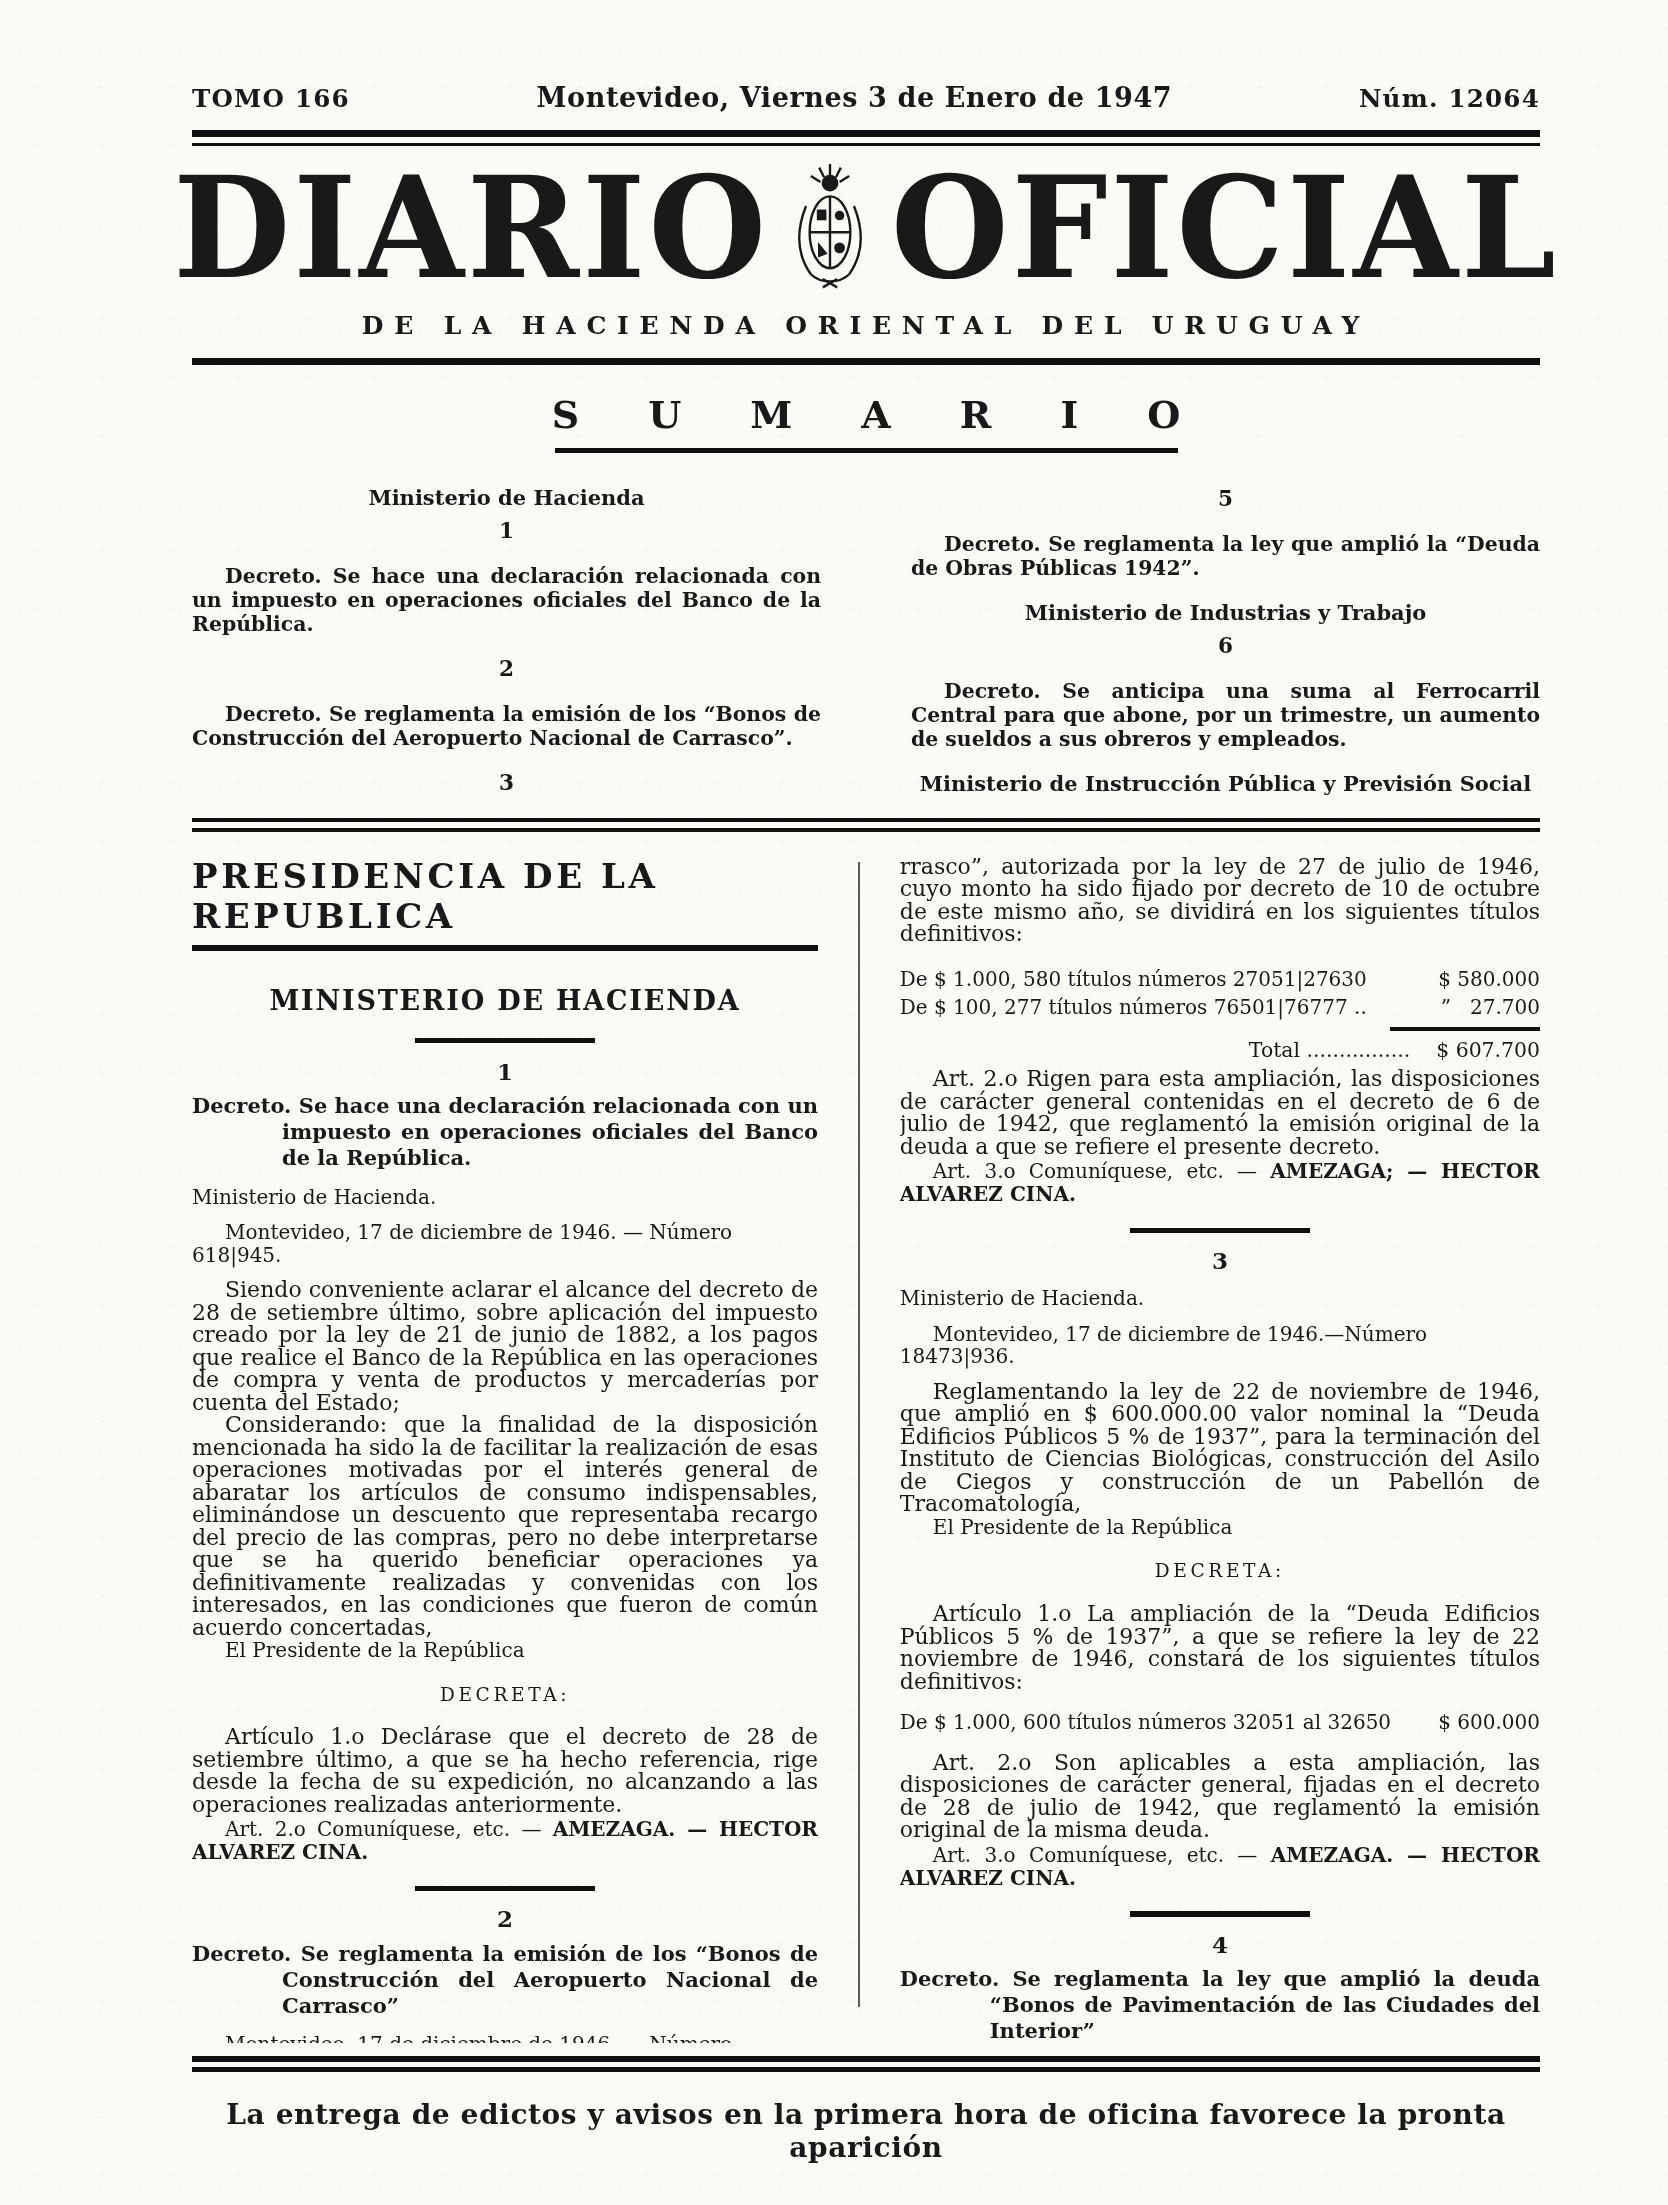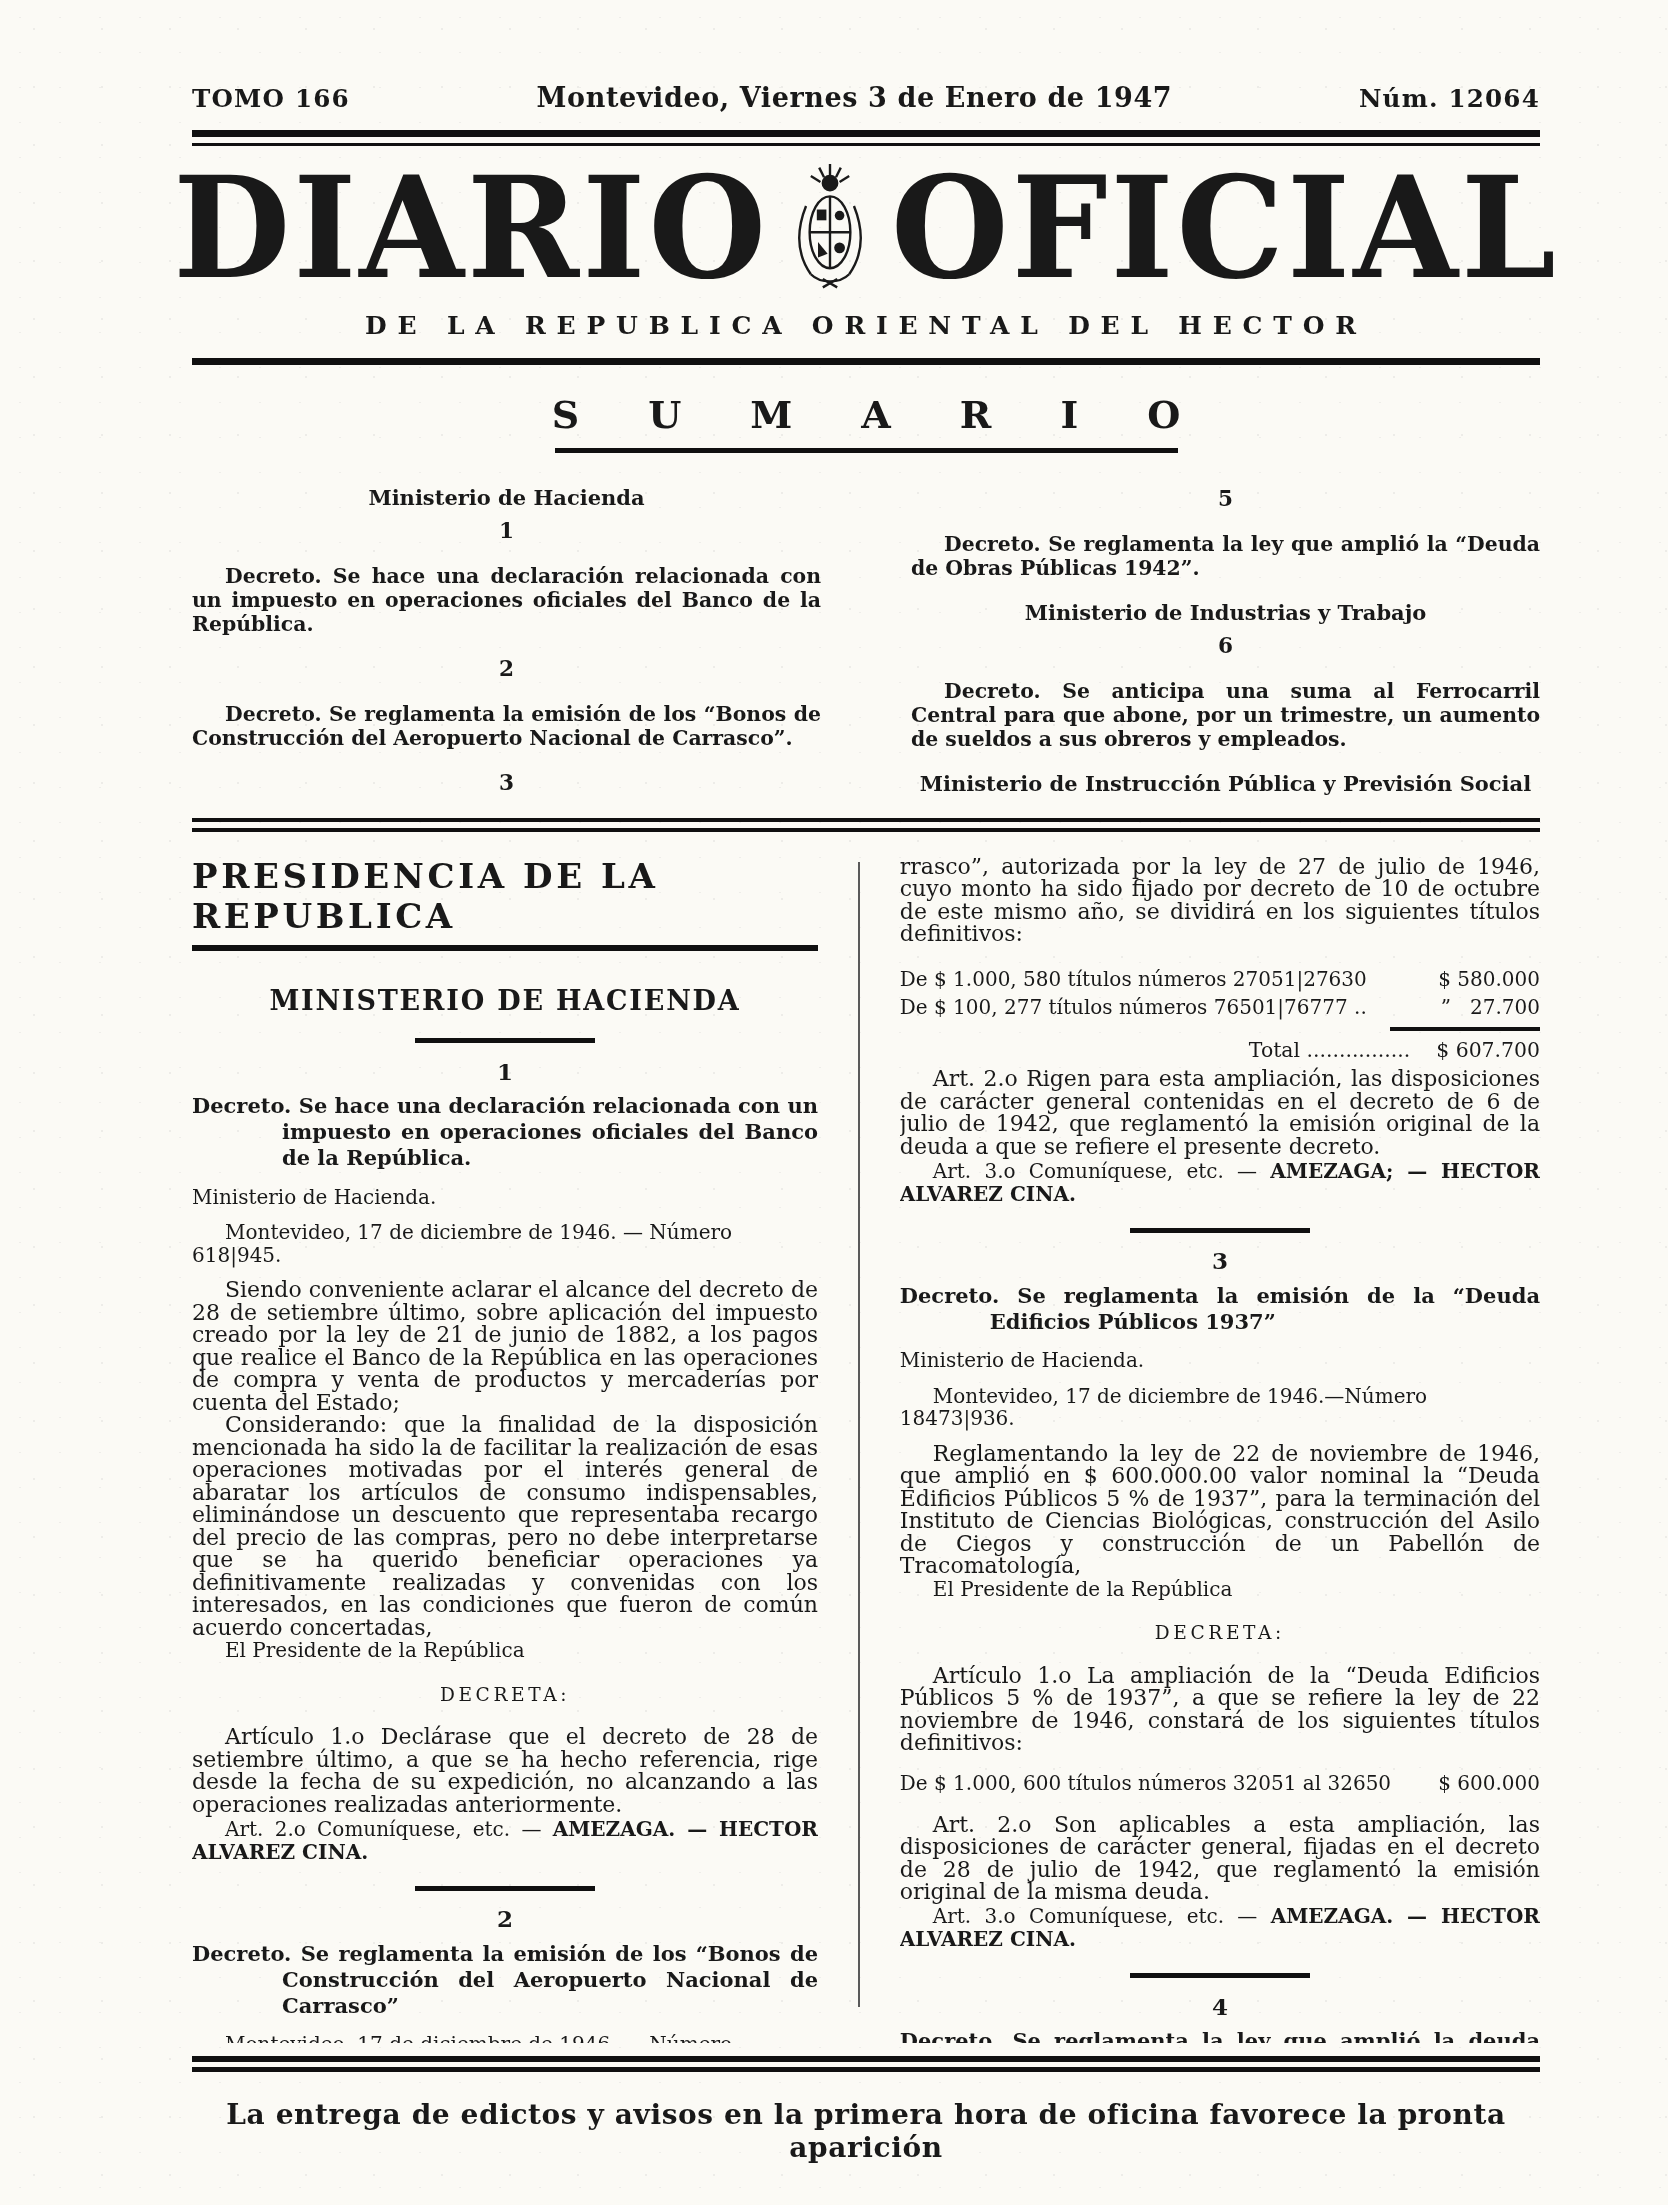--- a/index.html
+++ b/index.html
@@ -96,21 +96,21 @@
           <path d="M10 35 C 2 55, 2 75, 14 92"></path>
           <path d="M50 35 C 58 55, 58 75, 46 92"></path>
           <path d="M14 92 C 22 100, 38 100, 46 92"></path>
           <line x1="24" y1="96" x2="36" y2="103"></line>
           <line x1="36" y1="96" x2="24" y2="103"></line>
         </g>
       </svg>
     </span>
     <span class="masthead-word">OFICIAL</span>
   </div>
-  <div class="subtitle">DE LA REPUBLICA ORIENTAL DEL HECTOR</div>
+  <div class="subtitle">DE LA HACIENDA ORIENTAL DEL URUGUAY</div>
   <div class="rule-heavy"></div>
 
   <div class="sumario-title">SUMARIO</div>
   <div class="sumario-rule"></div>
 
   <div class="sumario">
     <div class="sumario-col">
       <div class="sum-section">Ministerio de Hacienda</div>
       <div class="sum-num">1</div>
       <p class="sum-item">Decreto. Se hace una declaración relacionada con un impuesto en operaciones oficiales del Banco de la República.</p>
@@ -177,21 +177,20 @@
           <span>Total ................</span>
           <span>$ 607.700</span>
         </div>
       </div>
 
       <p class="p">Art. 2.o Rigen para esta ampliación, las disposiciones de carácter general contenidas en el decreto de 6 de julio de 1942, que reglamentó la emisión original de la deuda a que se refiere el presente decreto.</p>
       <p class="sig"><span>Art. 3.o Comuníquese, etc. — </span><span class="names">AMEZAGA; — HECTOR ALVAREZ CINA.</span></p>
 
       <div class="sec-rule"></div>
       <div class="sec-num">3</div>
-      <p class="decree-title">Decreto. Se reglamenta la emisión de la “Deuda Edificios Públicos 1937”</p>
       <div class="standalone">Ministerio de Hacienda.</div>
       <div class="standalone dateline">Montevideo, 17 de diciembre de 1946.—Número 18473|936.</div>
       <p class="p">Reglamentando la ley de 22 de noviembre de 1946, que amplió en $ 600.000.00 valor nominal la “Deuda Edificios Públicos 5 % de 1937”, para la terminación del Instituto de Ciencias Biológicas, construcción del Asilo de Ciegos y construcción de un Pabellón de Tracomatología,</p>
       <div class="president-line">El Presidente de la República</div>
       <div class="decreta">DECRETA:</div>
       <p class="p">Artículo 1.o La ampliación de la “Deuda Edificios Públicos 5 % de 1937”, a que se refiere la ley de 22 noviembre de 1946, constará de los siguientes títulos definitivos:</p>
       <div class="debt-row" style="margin:15.6px 0;">
         <span>De $ 1.000, 600 títulos números 32051 al 32650</span>
         <span class="debt-amt">$ 600.000</span>
       </div>

